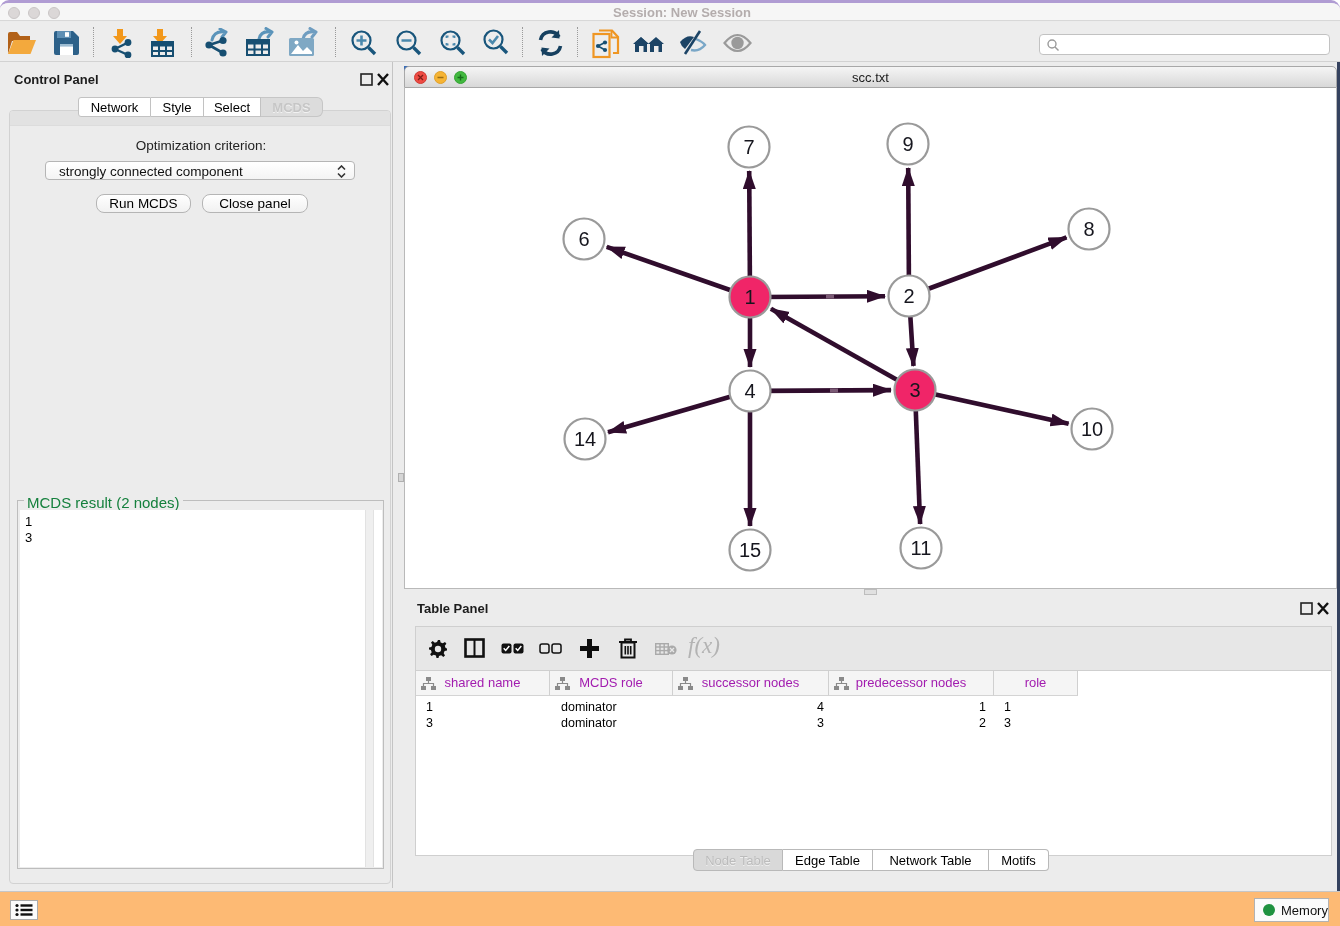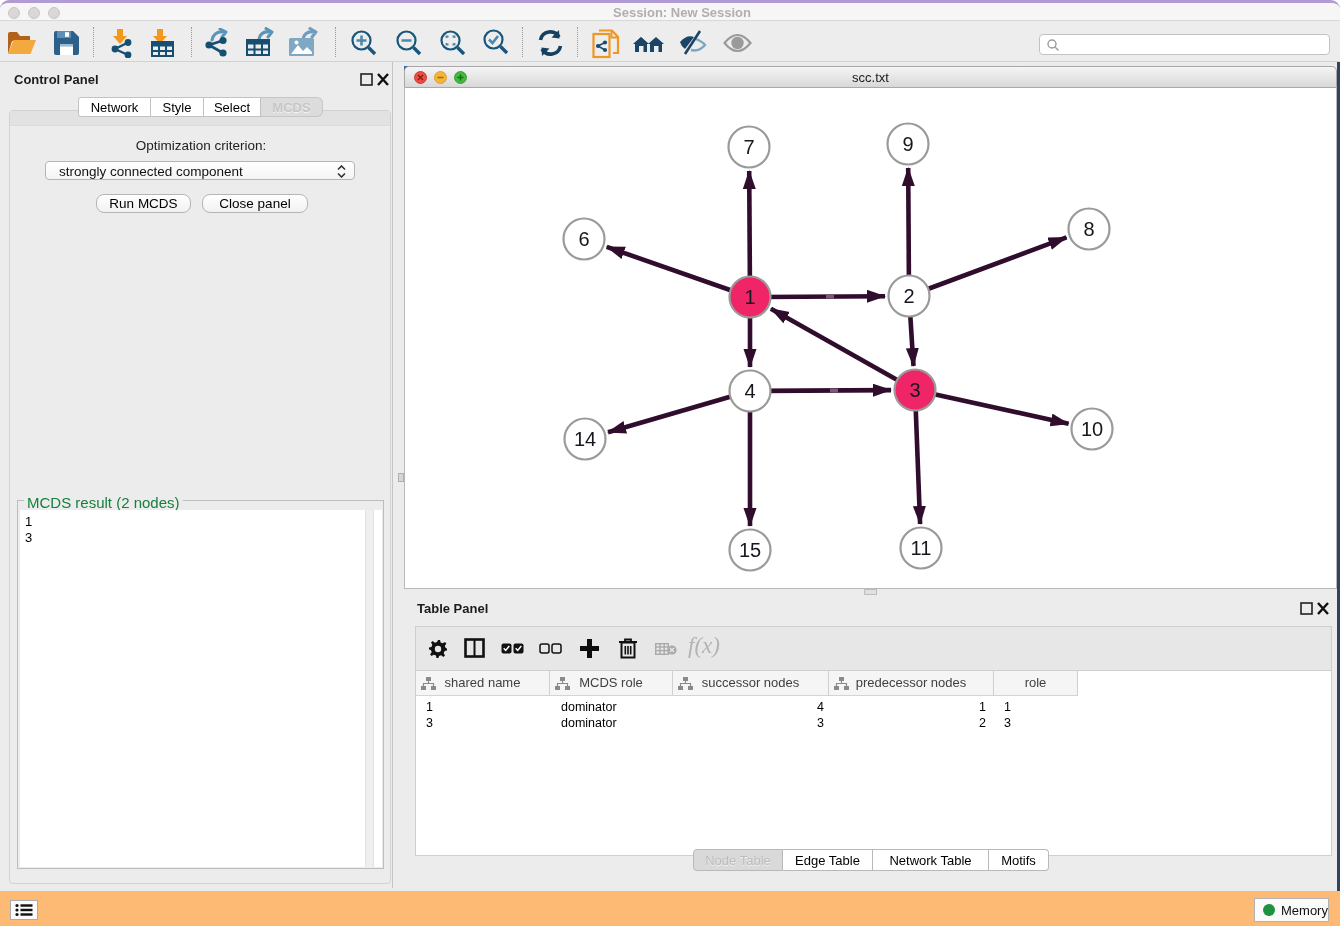--- a/index.html
+++ b/index.html
@@ -41,21 +41,21 @@
 .nettitle { position:absolute; left:0; top:0; width:933px; height:22px; background:linear-gradient(#f5f5f5,#d8d8d8); border:1px solid #a8a8a8; border-radius:5px 5px 0 0; }
 .nettext { position:absolute; top:3px; left:0; width:100%; text-align:center; font-size:13px; font-weight:500; color:#1a1a1a; }
 .light { position:absolute; top:4px; width:13px; height:13px; border-radius:50%; }
 .canvas { position:absolute; left:0; top:22px; width:933px; height:501px; background:#fff; border:1px solid #b9b9b9; border-top:none; }
 .gsvg text { font-size:20px; fill:#16161e; text-anchor:middle; dominant-baseline:central; }
 
 .tpanel { position:absolute; left:404px; top:594px; width:933px; height:291px; background:#ececec; }
 .tbox { position:absolute; left:11px; top:29px; width:917px; height:230px; border:1px solid #cfcfcf; background:#fff; }
 .ttoolbar { position:absolute; left:0; top:0; width:100%; height:44px; background:#e7e7e7; border-bottom:1px solid #cfcfcf; }
 .thead { position:absolute; left:0; top:44px; width:100%; height:25px; background:#fff; }
-.th { position:absolute; top:0; height:25px; background:#f5f5f5; border-right:1px solid #d0d0d0; border-bottom:1px solid #d4d4d4; font-size:13px; color:#404040; text-align:center; line-height:24px; }
+.th { position:absolute; top:0; height:25px; background:#f5f5f5; border-right:1px solid #d0d0d0; border-bottom:1px solid #d4d4d4; font-size:13px; color:#a21caf; text-align:center; line-height:24px; }
 .treeicon { position:absolute; left:5px; top:6px; }
 .trow { position:absolute; font-size:12.5px; color:#000; }
 .tabs-bot { position:absolute; left:289px; top:252px; height:22px; display:flex; }
 .btab { height:22px; font-size:13px; font-weight:500; color:#000; background:#fff; border:1px solid #b9b9b9; border-left:none; display:flex; align-items:center; justify-content:center; }
 .btab:first-child { border-left:1px solid #b9b9b9; border-radius:4px 0 0 4px; background:#d9d9d9; color:#bcbcbc; text-shadow:0 1px 0 #f0f0f0; }
 .btab:last-child { border-radius:0 4px 4px 0; }
 </style></head>
 <body>
 <div class="app">
 

